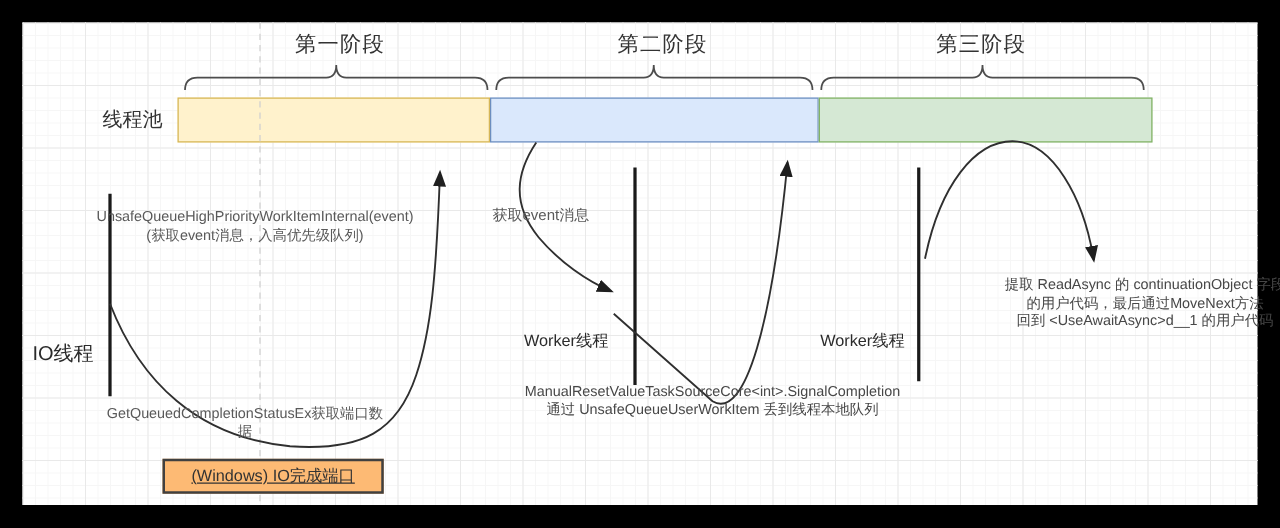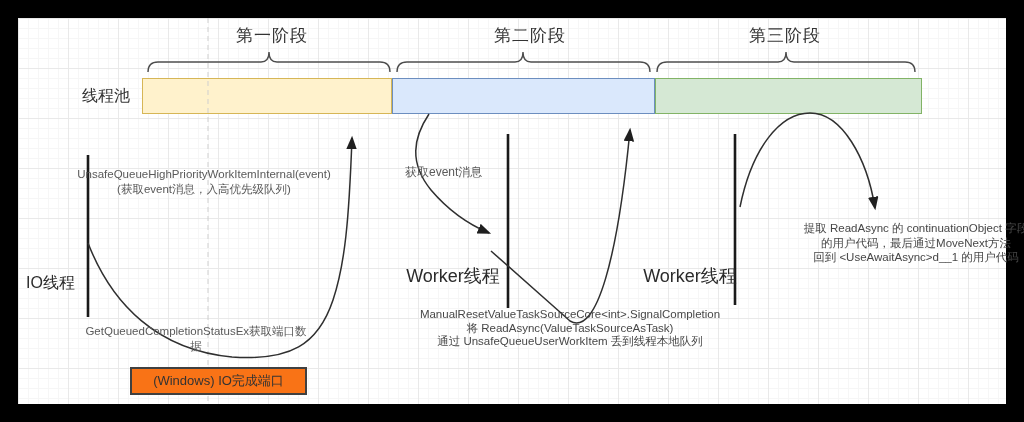--- a/index.html
+++ b/index.html
@@ -13,26 +13,26 @@
       linear-gradient(90deg,#f6f6f6 1px, transparent 1px);
     background-size:50px 50px,50px 50px,10px 10px,10px 10px;}
   .abs{position:absolute;}
   .stage-label{font-size:17px;color:#333;width:110px;text-align:center;letter-spacing:1px;}
   .bar{position:absolute;top:78px;height:34px;border:1px solid;}
   .bar.yellow{background:#FFF2CC;border-color:#D6B656;}
   .bar.blue{background:#DAE8FC;border-color:#6C8EBF;}
   .bar.green{background:#D5E8D4;border-color:#82B366;}
   .pool-label{font-size:16px;color:#333;}
   .thread-label{font-size:16px;color:#2b2b2b;}
-  .worker-label{font-size:18px;color:#2b2b2b;width:96px;text-align:center;}
+  .worker-label{font-size:13px;color:#2b2b2b;width:96px;text-align:center;}
   .note{color:#595959;font-size:11.5px;text-align:center;line-height:15px;}
   .note-dark{color:#474747;font-size:11.5px;text-align:center;line-height:13.5px;}
   .iocp-box{position:absolute;left:130px;top:367px;width:173px;height:24px;
-    background:#f97316;border:2px solid #404040;display:flex;align-items:center;justify-content:center;
-    font-size:13px;color:#333;}
+    background:#fdba74;border:2px solid #404040;display:flex;align-items:center;justify-content:center;
+    font-size:13px;color:#333;text-decoration:underline;}
   svg.overlay{position:absolute;left:0;top:0;pointer-events:none;}
 </style>
 </head>
 <body>
 
 <div class="frame">
   <div class="canvas"></div>
 
   <div class="abs stage-label" style="left:217px;top:24px;">第一阶段</div>
   <div class="abs stage-label" style="left:475px;top:24px;">第二阶段</div>
@@ -70,31 +70,30 @@
 
   <div class="abs thread-label" style="left:26px;top:273px;">IO线程</div>
   <div class="abs worker-label" style="left:405px;top:264px;">Worker线程</div>
   <div class="abs worker-label" style="left:642px;top:264px;">Worker线程</div>
 
   <div class="abs note" style="left:68px;top:167px;width:272px;">
     <div>UnsafeQueueHighPriorityWorkItemInternal(event)</div>
     <div>(获取event消息，入高优先级队列)</div>
   </div>
 
-  <div class="abs note" style="left:394px;top:165px;font-size:12px;margin-left:11px;">获取event消息</div>
+  <div class="abs note" style="left:394px;top:165px;font-size:12px;">获取event消息</div>
 
   <div class="abs note" style="left:84px;top:324px;width:224px;">GetQueuedCompletionStatusEx获取端口数据</div>
 
   <div class="iocp-box">
     <span>(Windows) IO完成端口</span>
   </div>
 
   <div class="abs note-dark" style="left:418px;top:308px;width:304px;">
     <div>ManualResetValueTaskSourceCore&lt;int&gt;.SignalCompletion</div>
-    <div>将 ReadAsync(ValueTaskSourceAsTask)</div>
     <div>通过 UnsafeQueueUserWorkItem 丢到线程本地队列</div>
   </div>
 
   <div class="abs note-dark" style="left:796px;top:221px;width:240px;line-height:14.5px;">
     <div>提取 ReadAsync 的 continuationObject 字段</div>
     <div>的用户代码，最后通过MoveNext方法</div>
     <div>回到 &lt;UseAwaitAsync&gt;d__1 的用户代码</div>
   </div>
 </div>
 

